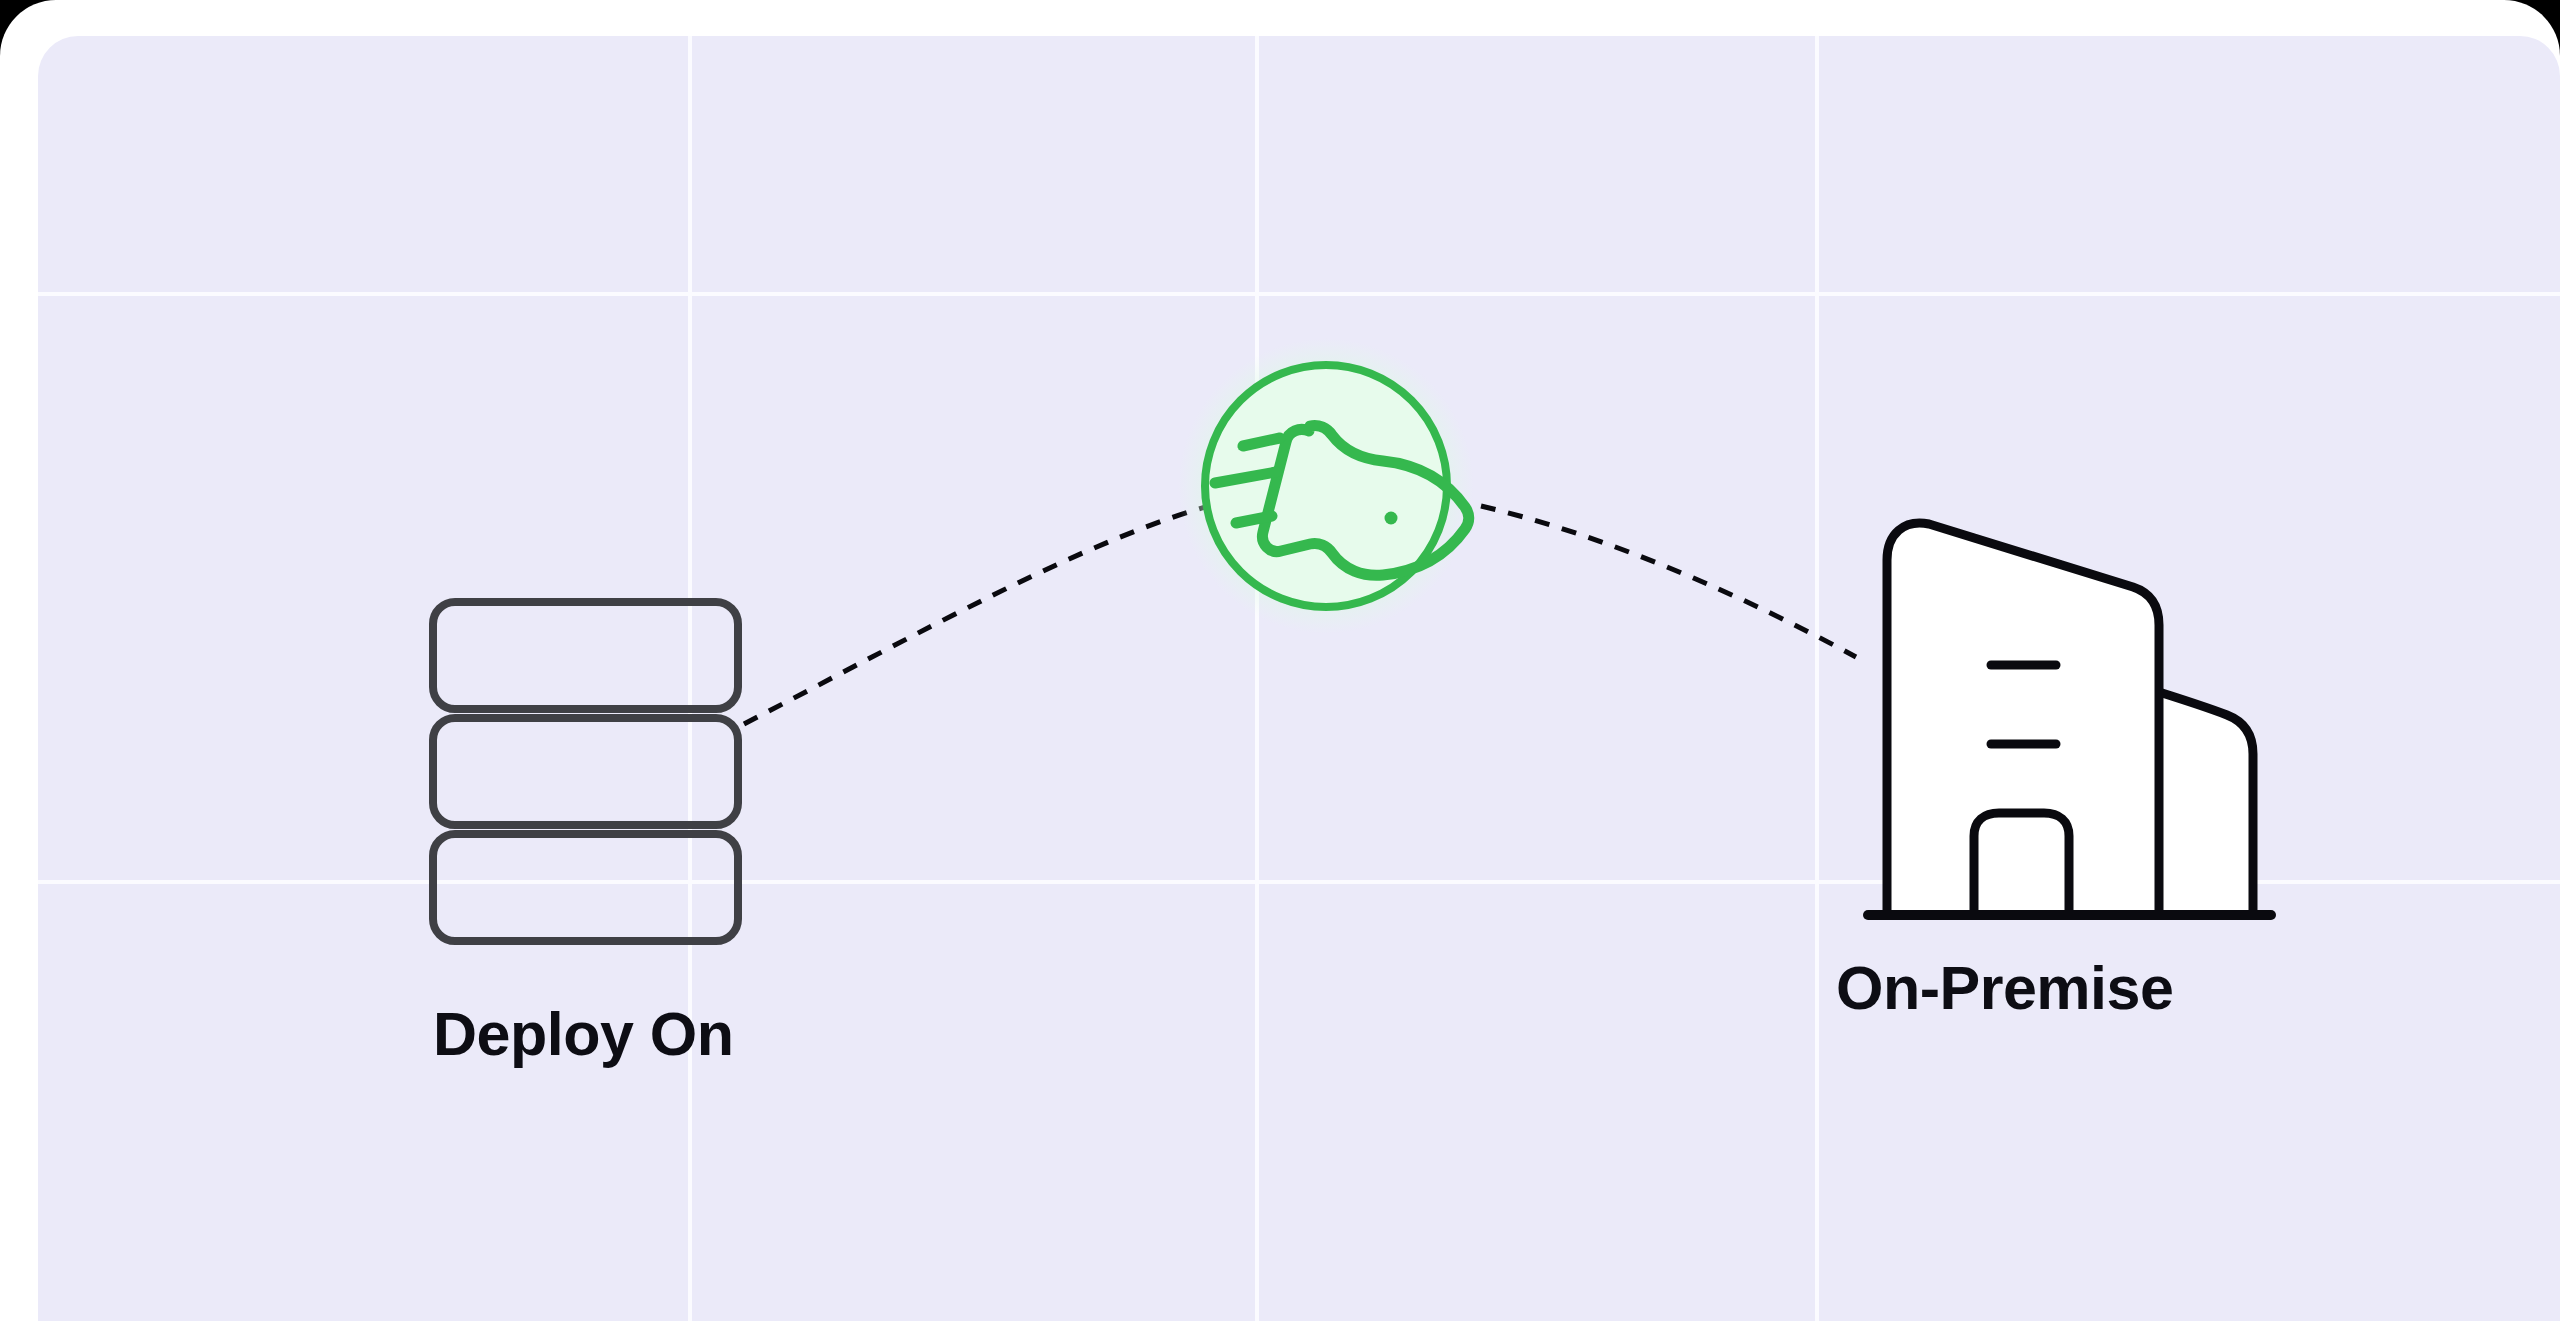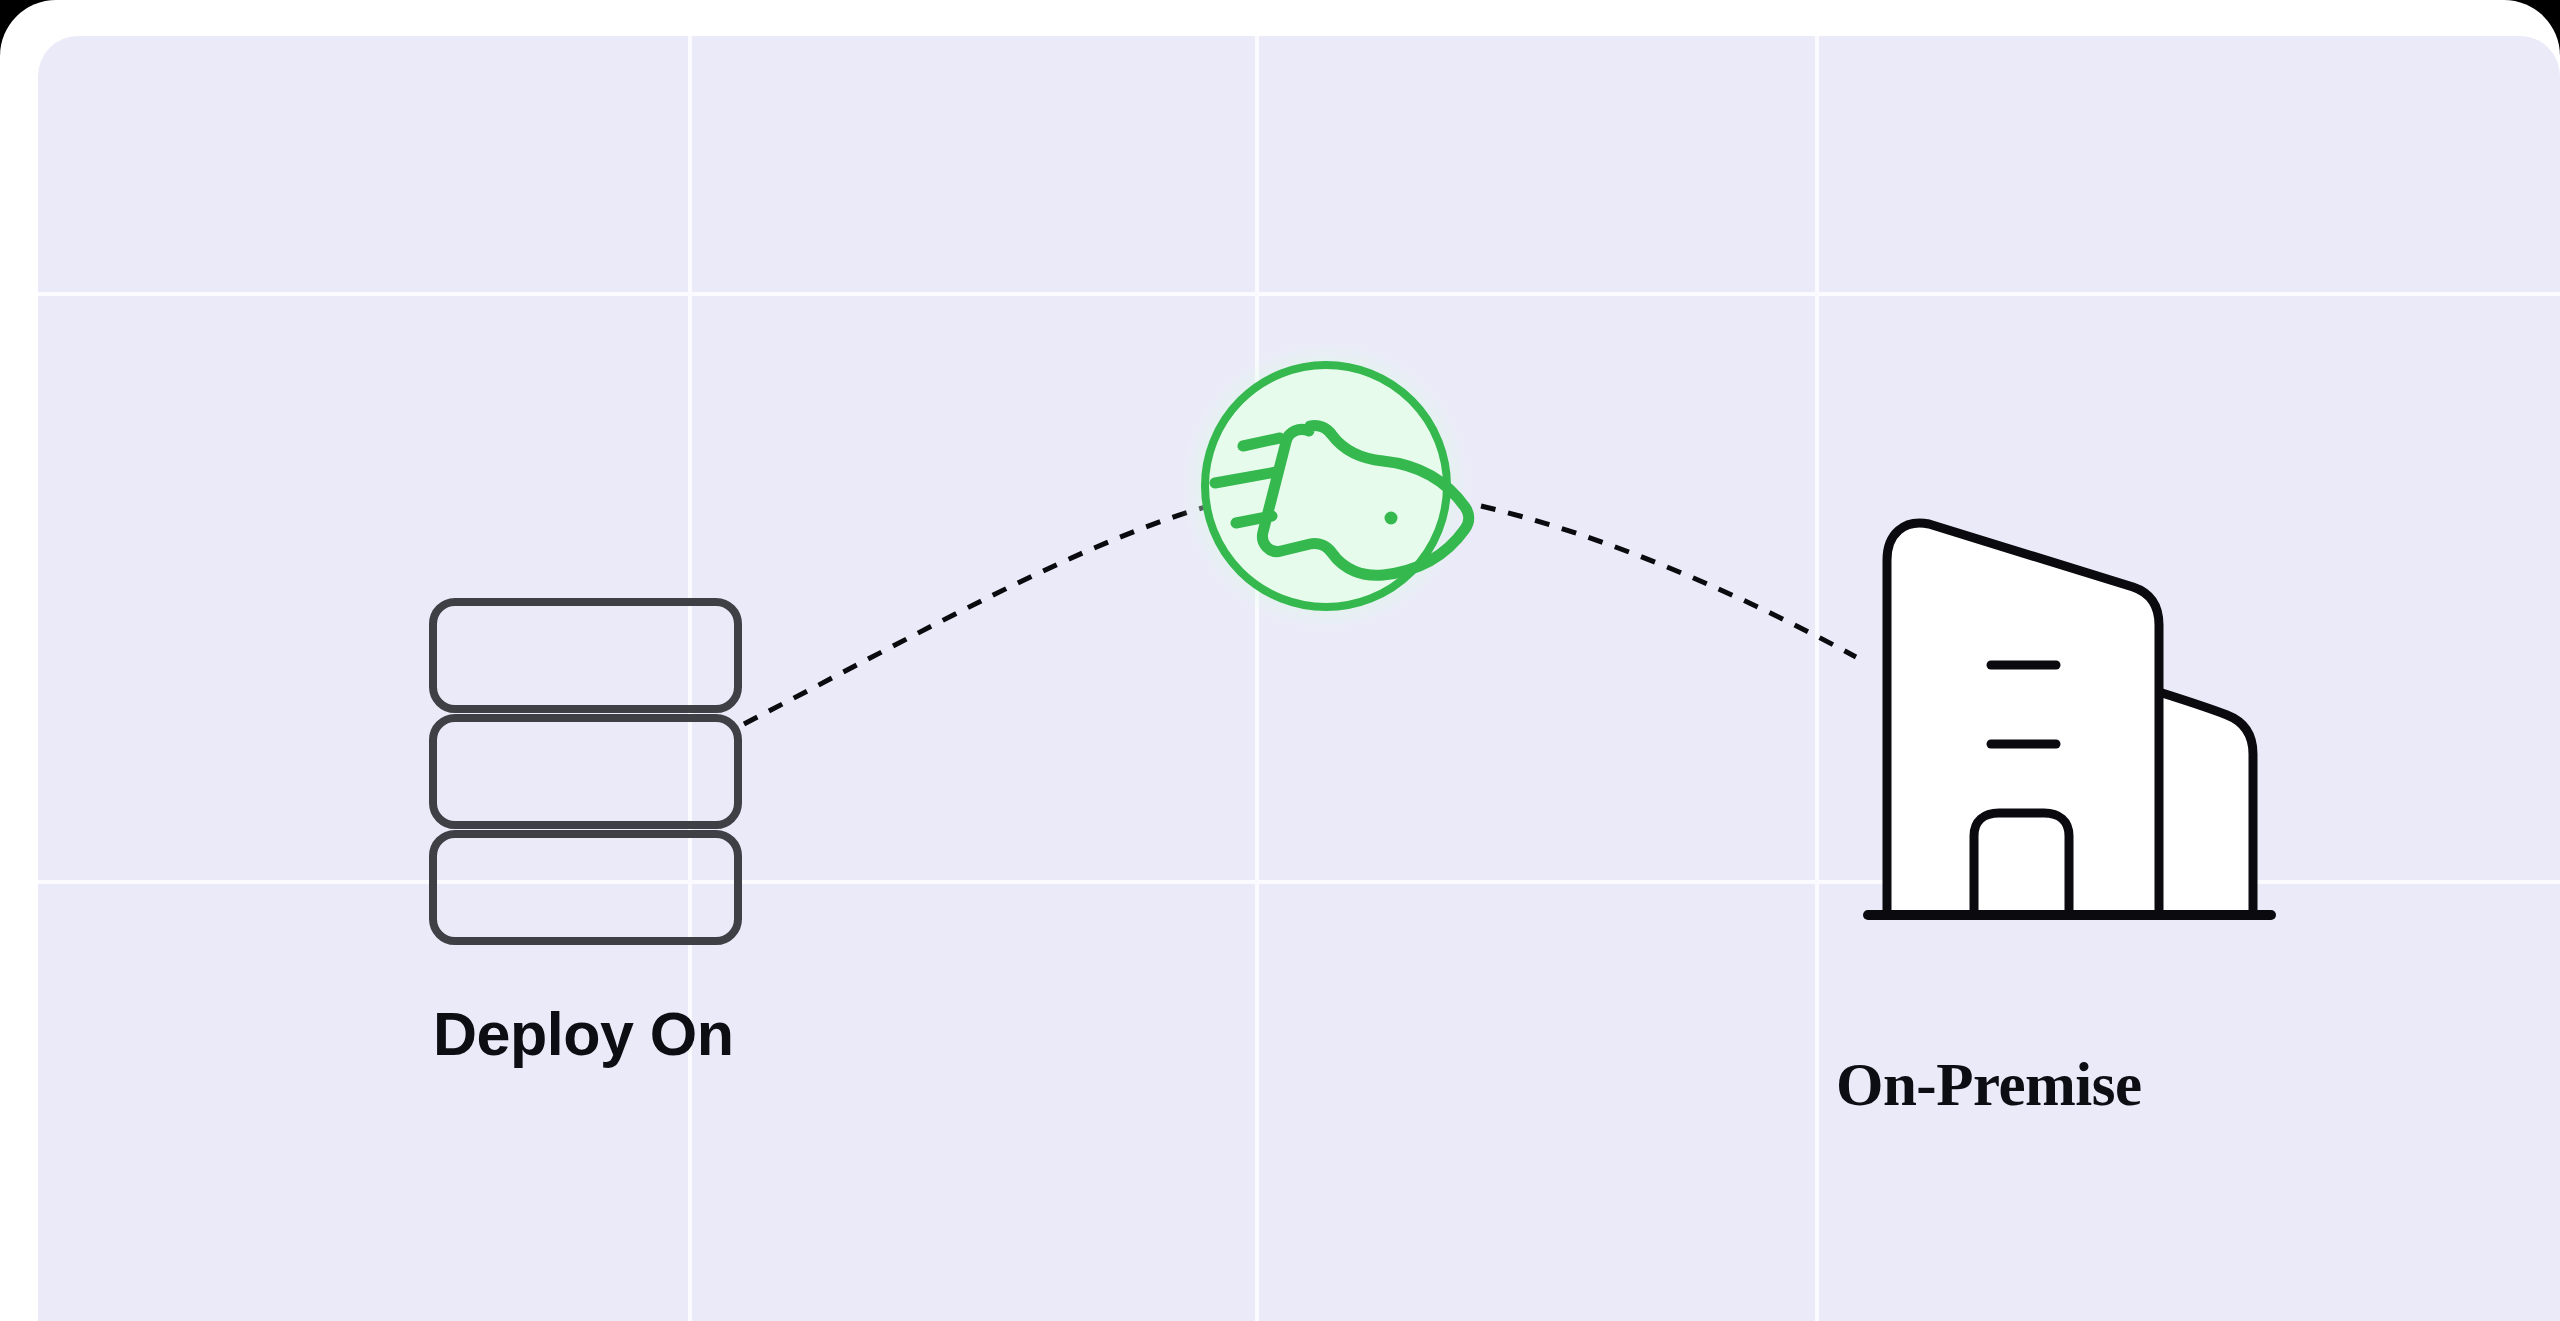--- a/index.html
+++ b/index.html
@@ -78,22 +78,21 @@
     letter-spacing: -0.5px;
     color: #0d0d14;
     white-space: nowrap;
   }
   #label-deploy-on {
     left: 395px;
     top: 963px;
   }
   #label-on-premise {
     left: 1798px;
-    top: 1014px;
-    font-family: Liberation Serif, serif;
+    top: 917px;
   }
 </style>
 </head>
 <body>
 
 <div id="page-root">
 
   <div class="illustration-panel">
 
     <div class="grid-layer">

